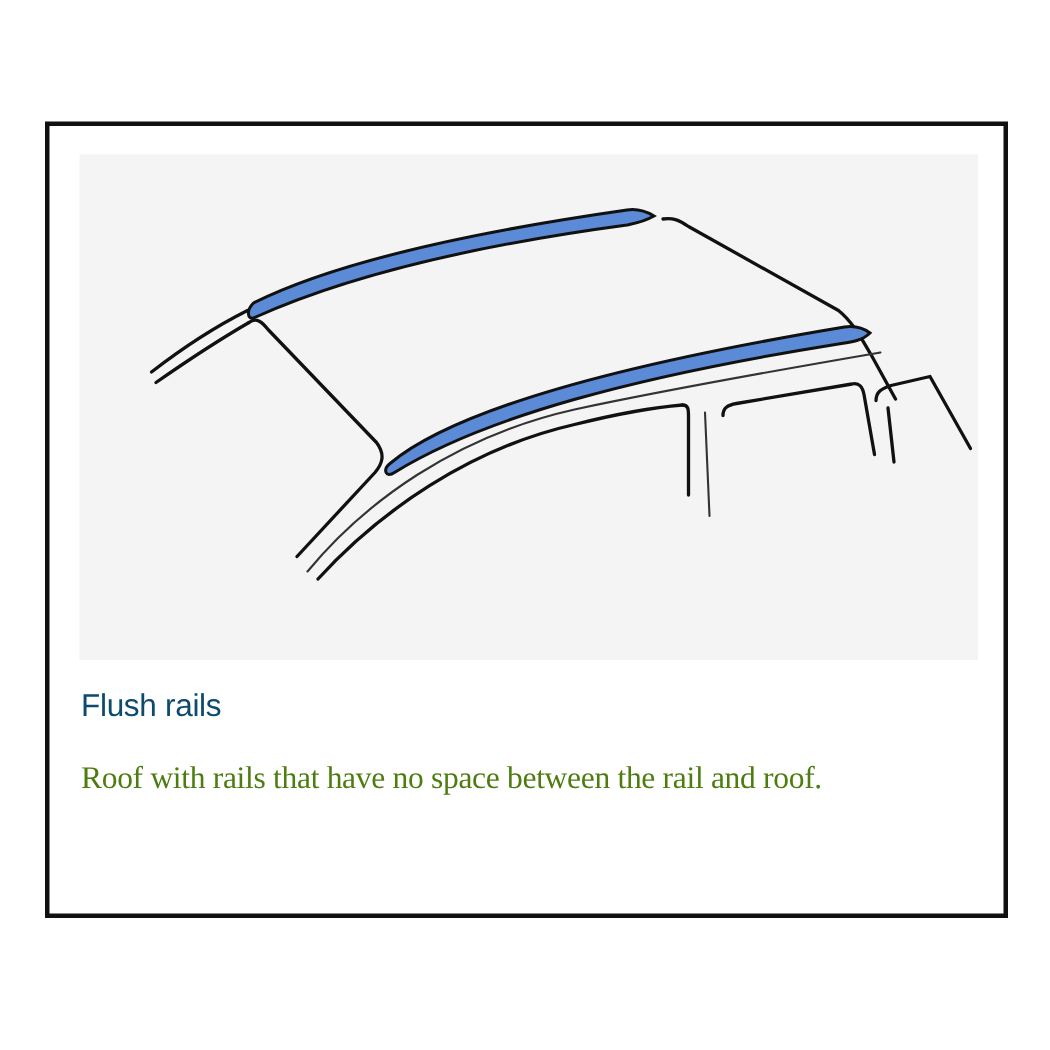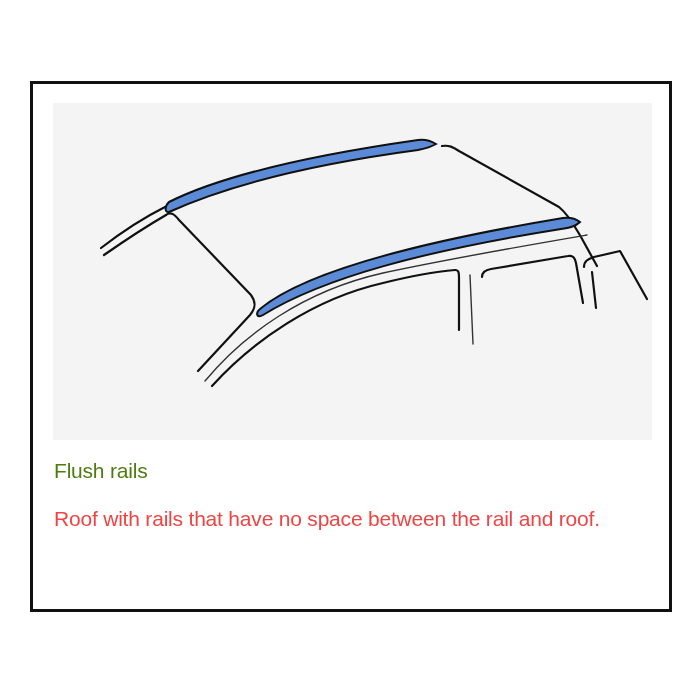--- a/index.html
+++ b/index.html
@@ -36,33 +36,34 @@
       left: 0;
       top: 0;
       width: 599px;
       height: 337px;
     }
     .caption-title {
       position: absolute;
       left: 21px;
       top: 374px;
       font-size: 21px;
-      color: #4d7c0f;
+      color: #0c4a6e;
       letter-spacing: -0.2px;
       line-height: 1.2;
     }
     .caption-body {
       position: absolute;
       left: 21px;
       top: 418px;
       width: 600px;
       font-size: 21px;
-      color: #ef4444;
+      color: #4d7c0f;
       line-height: 33px;
       letter-spacing: -0.2px;
+      font-family: Liberation Serif, serif;
     }
   </style>
 </head>
 <body>
 
 <div class="card">
   <div class="illustration">
     <svg viewBox="0 0 599 337" xmlns="http://www.w3.org/2000/svg">
       <g fill="none" stroke="#111111" stroke-linecap="round" stroke-linejoin="round">
 

